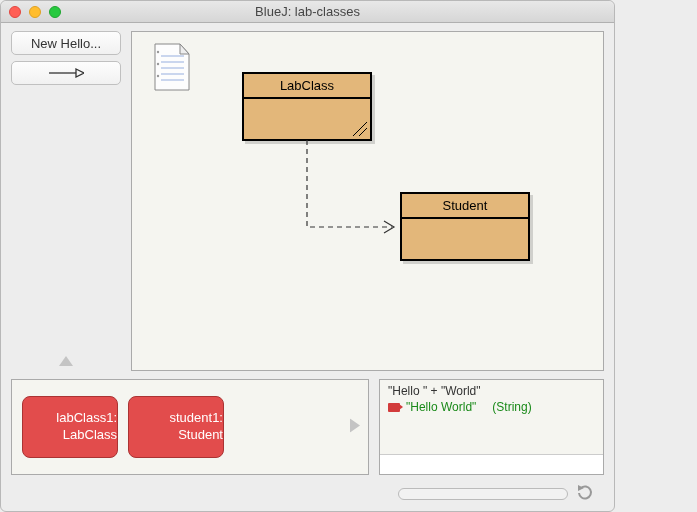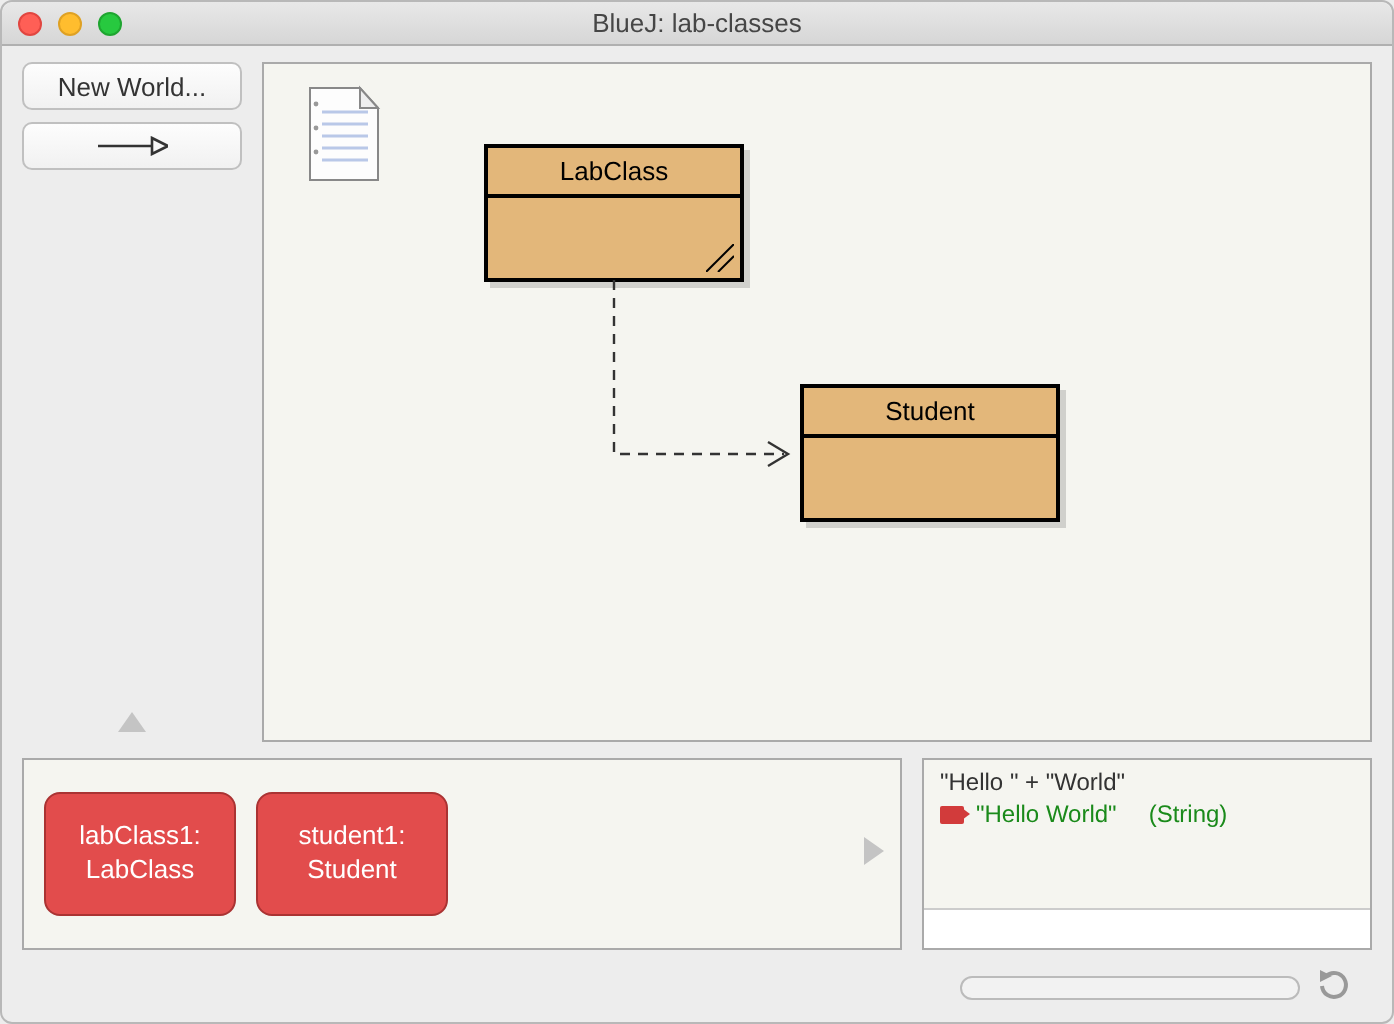--- a/index.html
+++ b/index.html
@@ -5,21 +5,21 @@
     * { box-sizing: border-box; margin: 0; padding: 0; }
     body {
       font-family: -apple-system, BlinkMacSystemFont, "Helvetica Neue", sans-serif;
       font-size: 13px;
       background: #ededed;
       width: 697px;
       height: 512px;
       overflow: hidden;
     }
     .window {
-      width: 697px;
+      width: 615px;
       height: 512px;
       background: #ededed;
       border: 1px solid #b8b8b8;
       border-radius: 6px;
       display: flex;
       flex-direction: column;
     }
     .titlebar {
       height: 22px;
       background: linear-gradient(#e8e8e8, #d6d6d6);
@@ -140,21 +140,21 @@
     .obj-card {
       width: 96px;
       height: 62px;
       background: #e24c4c;
       border: 1px solid #a33;
       border-radius: 8px;
       color: #fff;
       font-size: 13px;
       display: flex;
       flex-direction: column;
-      align-items: center;
+      align-items: flex-end;
       justify-content: center;
       text-align: center;
       line-height: 1.3;
       cursor: default;
     }
     .bench-expand {
       position: absolute;
       right: 8px;
       top: 50%;
       transform: translateY(-50%);
@@ -228,21 +228,21 @@
     </div>
     <div class="title">BlueJ:  lab-classes</div>
   </div>
 
   <div class="content">
 
     <div class="upper">
 
       <div class="sidebar">
         <div class="mac-btn">
-          <span>New World...</span>
+          <span>New Hello...</span>
         </div>
         <div class="mac-btn">
           <svg class="arrow-svg" viewBox="0 0 36 10">
             <line x1="1" y1="5" x2="28" y2="5" stroke="#333" stroke-width="1.3"></line>
             <polygon points="28,1 36,5 28,9" fill="none" stroke="#333" stroke-width="1.3"></polygon>
           </svg>
         </div>
         <div class="sidebar-spacer"></div>
         <div class="collapse-tri">
           <svg width="14" height="10" viewBox="0 0 14 10">

